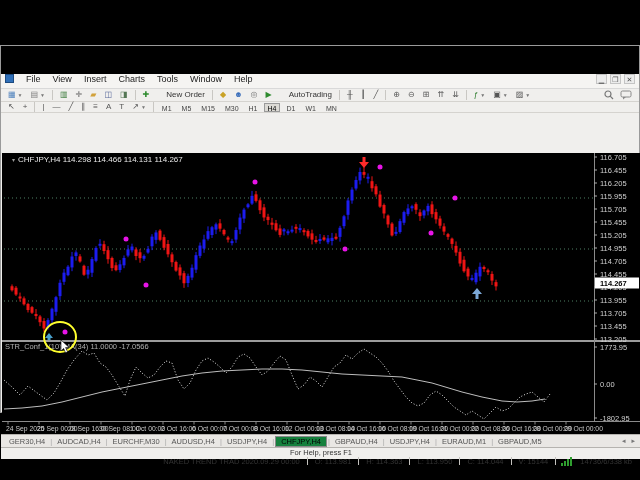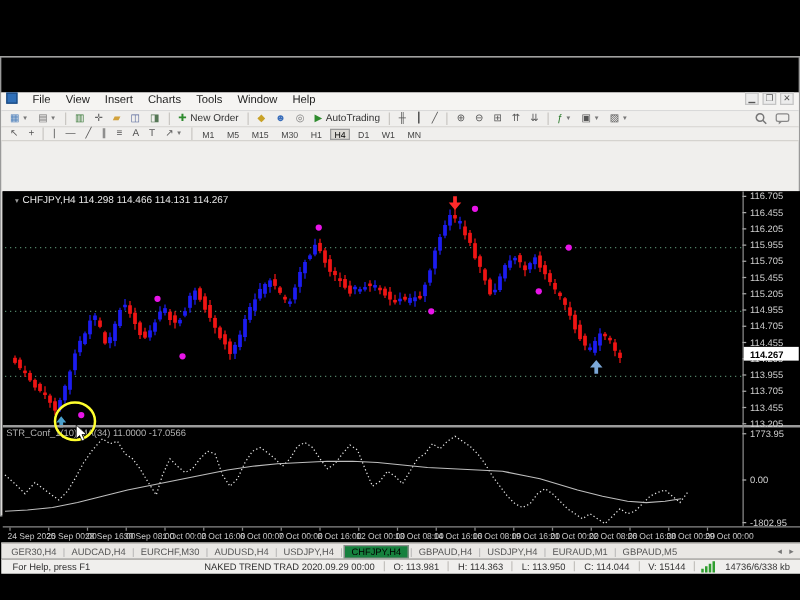--- a/index.html
+++ b/index.html
@@ -10,36 +10,36 @@
   .menubar{height:15px;background:#f5f4f2;display:flex;padding:0 4px;border-bottom:1px solid #d9d9d9;font-size:9px;color:#222;}
   .appicon{width:9px;height:9px;background:#2f6fb8;border:1px solid #1c4a80;margin-right:6px;}
   .menubar .mi{padding:1px 6px;cursor:default;}
   .winctrls{margin-left:auto;display:flex;gap:3px;}
   .winctrls span{width:11px;height:10px;font-size:7px;line-height:9px;text-align:center;color:#555;border:1px solid #c4c4c4;background:#ececec;}
   .toolbar{display:flex;align-items:center;background:#f0efed;border-bottom:1px solid #d5d3cf;padding:0 3px;}
   .tb1{height:13px;}
   .tb2{height:11px;}
   .tbtn{display:flex;align-items:center;height:11px;padding:0 2px;margin:0 1px;border:1px solid transparent;color:#555;font-size:8px;line-height:10px;}
   .tbtn .gl{font-size:8px;}
-  .tbtn .lbl{margin-left:3px;font-size:8px;color:#333;}
+  .tbtn .lbl{margin-left:17px;font-size:8px;color:#333;}
   .tbtn .dd{font-size:5px;margin-left:2px;color:#777;}
   .tsep{width:1px;height:10px;background:#c9c7c3;margin:0 3px;}
   .tfbtn{font-size:7px;padding:0 3px;height:9px;line-height:9px;color:#444;border:1px solid transparent;margin:0 1px;}
   .tfbtn.active{background:#dcdad5;border:1px solid #9a9a9a;color:#000;}
   .tbright{margin-left:auto;display:flex;align-items:center;gap:6px;padding-right:4px;}
   .chartarea{position:absolute;left:1px;top:107px;width:638px;height:281px;background:#000;}
   .overlayline1{position:absolute;left:10px;top:2px;font-size:8px;color:#e8e8e8;white-space:nowrap;}
   .overlayline1 .exp{color:#9a9a9a;margin-right:3px;font-size:6px;}
   .overlayline2{position:absolute;left:20px;top:11px;font-size:7.5px;color:#8f8f8f;white-space:nowrap;}
   .tabsbar{position:absolute;left:0;top:388px;width:640px;height:13px;background:#e9e7e4;border-top:1px solid #b5b3af;display:flex;align-items:center;font-size:7.5px;color:#555;padding:0 4px;}
   .tabsbar .tab{padding:0 4px;white-space:nowrap;}
   .tabsbar .tab.active{background:#15803d;border:1px solid #8a8a8a;color:#000;padding:0 5px;}
   .tabsbar .tsepr{color:#aaa;margin:0 1px;}
   .tabscroll{margin-left:auto;color:#777;font-size:7px;letter-spacing:2px;}
-  .statusbar{position:absolute;left:0;top:401px;width:640px;height:12px;background:#f0efed;border-top:1px solid #b5b3af;display:flex;align-items:center;font-size:7.5px;color:#333;padding:0 4px;}
+  .statusbar{position:absolute;left:0;top:401px;width:640px;height:12px;background:#f0efed;border-top:1px solid #b5b3af;display:flex;align-items:center;font-size:7.5px;color:#333;padding:0 4px;flex-direction:column;}
   .statusbar .seg{padding:0 5px;white-space:nowrap;}
   .statusbar .right{margin-left:auto;display:flex;}
   .statusbar .vr{width:1px;height:8px;background:#c4c2be;margin:0 2px;}
   .sigbars{display:inline-flex;align-items:flex-end;gap:1px;margin:0 3px;}
   .sigbars i{width:2px;background:#2f9e2f;display:block;}
   svg text{font-family:"Liberation Sans",sans-serif;}
 </style>
 </head>
 <body>
 

